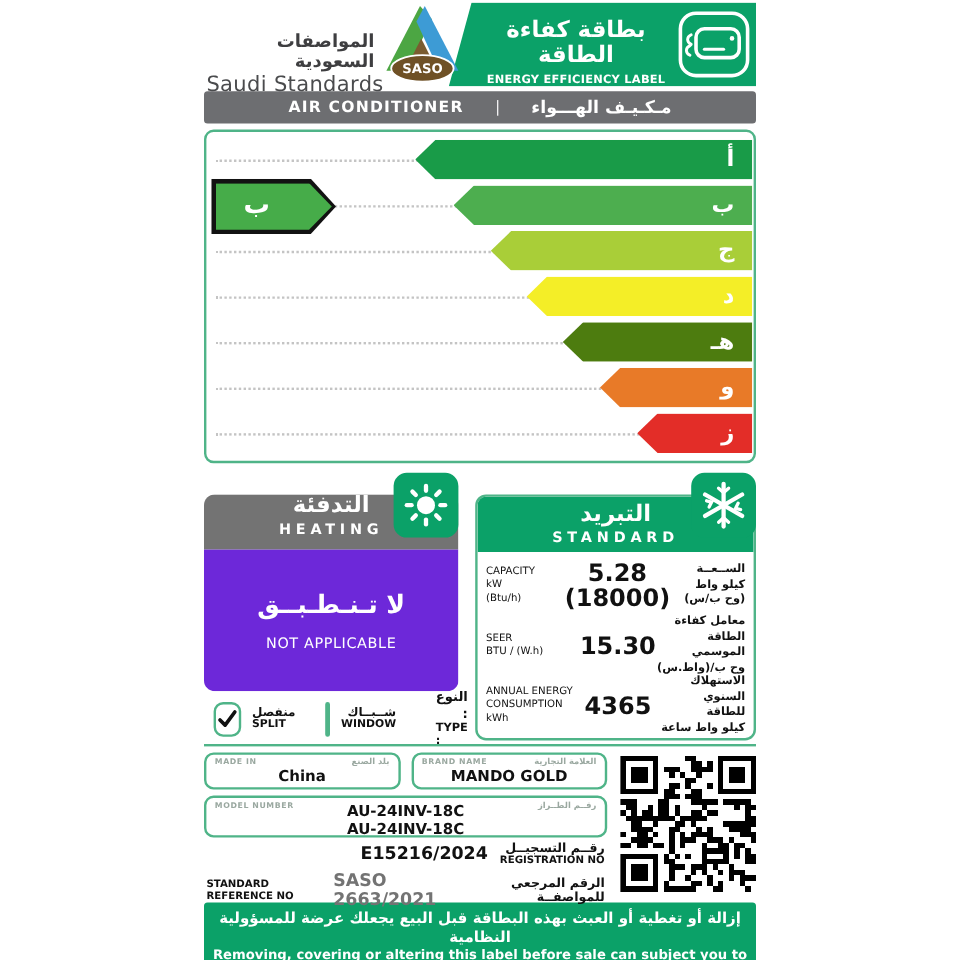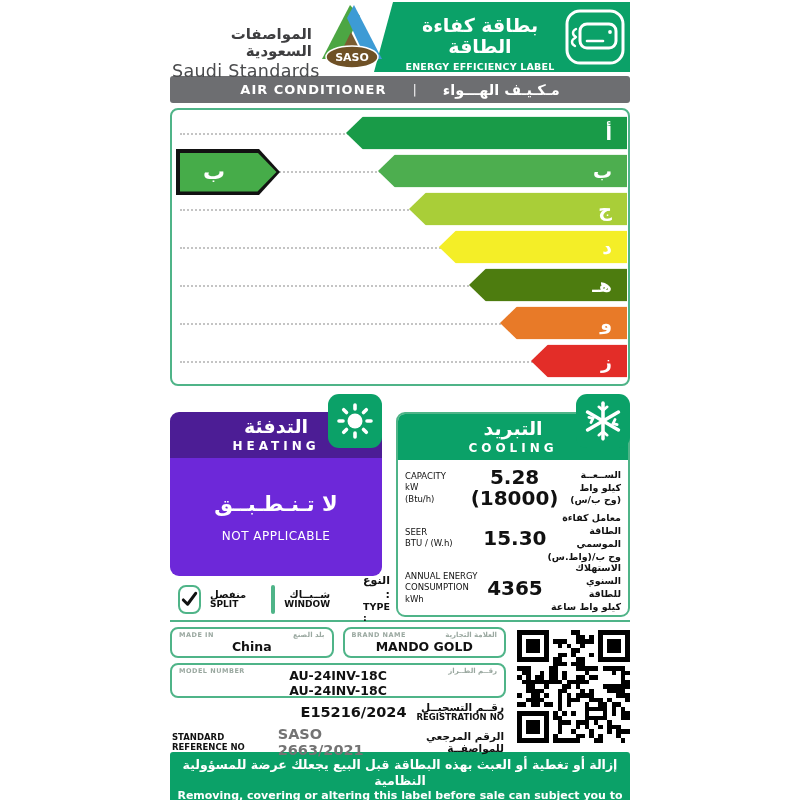--- a/index.html
+++ b/index.html
@@ -42,22 +42,22 @@
   .ind-letter{position:absolute;left:0;right:28px;top:50%;transform:translateY(-54%);
     text-align:center;color:#fff;font-size:22px;font-weight:bold;}
 
   
   .hc{margin-top:8px;display:flex;gap:14px;align-items:flex-start;}
   .hcol{width:212px;position:relative;padding-top:18px;box-sizing:border-box;}
   .ccol{width:234px;position:relative;padding-top:18px;box-sizing:border-box;}
   .tab{position:absolute;top:0;right:0;width:54px;height:54px;background:#0ba168;border-radius:11px;
     display:flex;align-items:center;justify-content:center;z-index:2;}
   .hbox{border-radius:9px;overflow:hidden;}
-  .hhead{background:#4c1d95;height:46px;display:flex;flex-direction:column;align-items:center;
-    justify-content:center;color:#fff;}
+  .hhead{background:#737373;height:46px;display:flex;flex-direction:column;align-items:center;
+    color:#fff;}
   .hhead-ar{font-size:19px;font-weight:bold;line-height:1;}
   .hhead-en{font-size:12px;font-weight:bold;letter-spacing:4px;margin-top:3px;}
   .hbody{background:#6d28d9;height:118px;display:flex;flex-direction:column;align-items:center;
     justify-content:center;gap:13px;color:#fff;}
   .na-ar{font-size:21px;font-weight:bold;}
   .na-en{font-size:12px;letter-spacing:0.5px;}
 
   .type-row{margin-top:6px;height:34px;display:flex;align-items:center;padding-left:8px;gap:9px;}
   .cb{width:31px;height:29px;box-sizing:border-box;border:2.5px solid #4fb488;border-radius:8px;
     background:#fff;display:flex;align-items:center;justify-content:center;}
@@ -262,21 +262,21 @@
             <path d="M16,6.5 L20,10 L24,6.5" fill="none"></path>
             <path d="M16,33.5 L20,30 L24,33.5" fill="none"></path>
             <path d="M6.5,16.5 L10.5,17.5 L8.5,21.5" fill="none"></path>
             <path d="M33.5,23.5 L29.5,22.5 L31.5,18.5" fill="none"></path>
           </g>
         </svg>
       </div>
       <div class="cbox">
         <div class="chead">
           <div class="hhead-ar" dir="rtl">التبريد</div>
-          <div class="hhead-en">COOLING</div>
+          <div class="hhead-en">STANDARD</div>
         </div>
         <div class="cbody">
           <div class="crow">
             <div class="c-en">
               <div>CAPACITY</div>
               <div>kW</div>
               <div>(Btu/h)</div>
             </div>
             <div class="c-val">
               <div>5.28</div>

